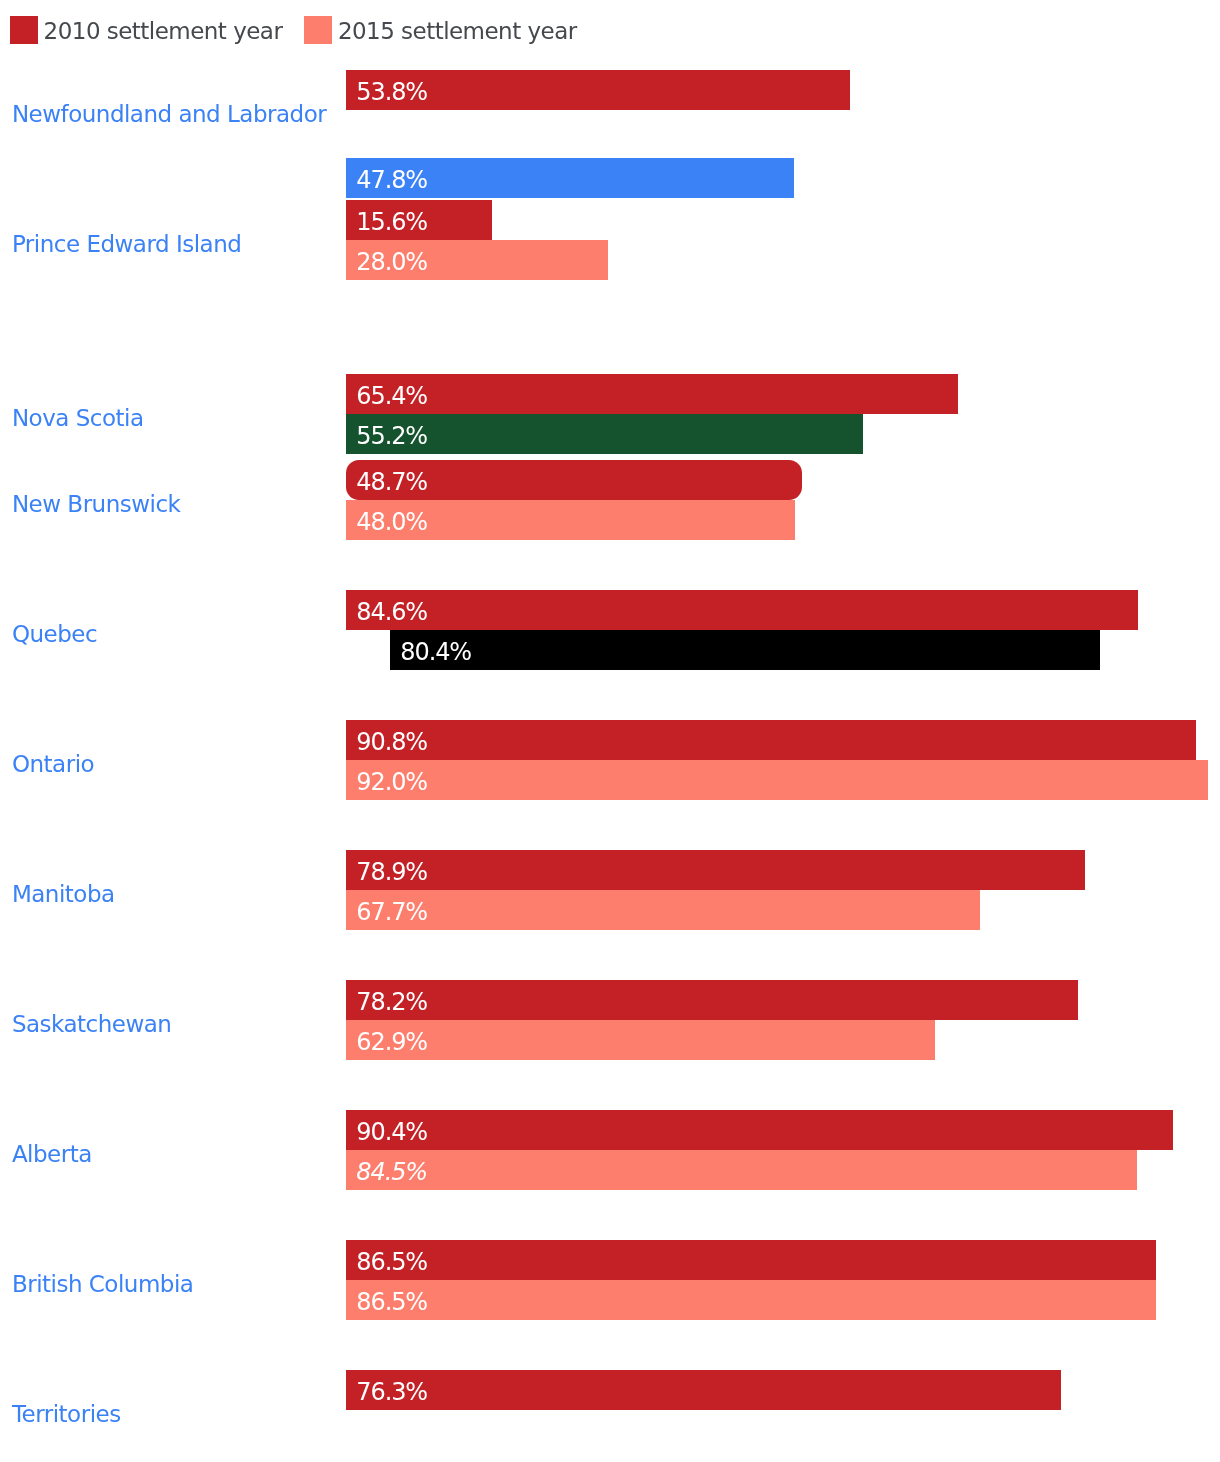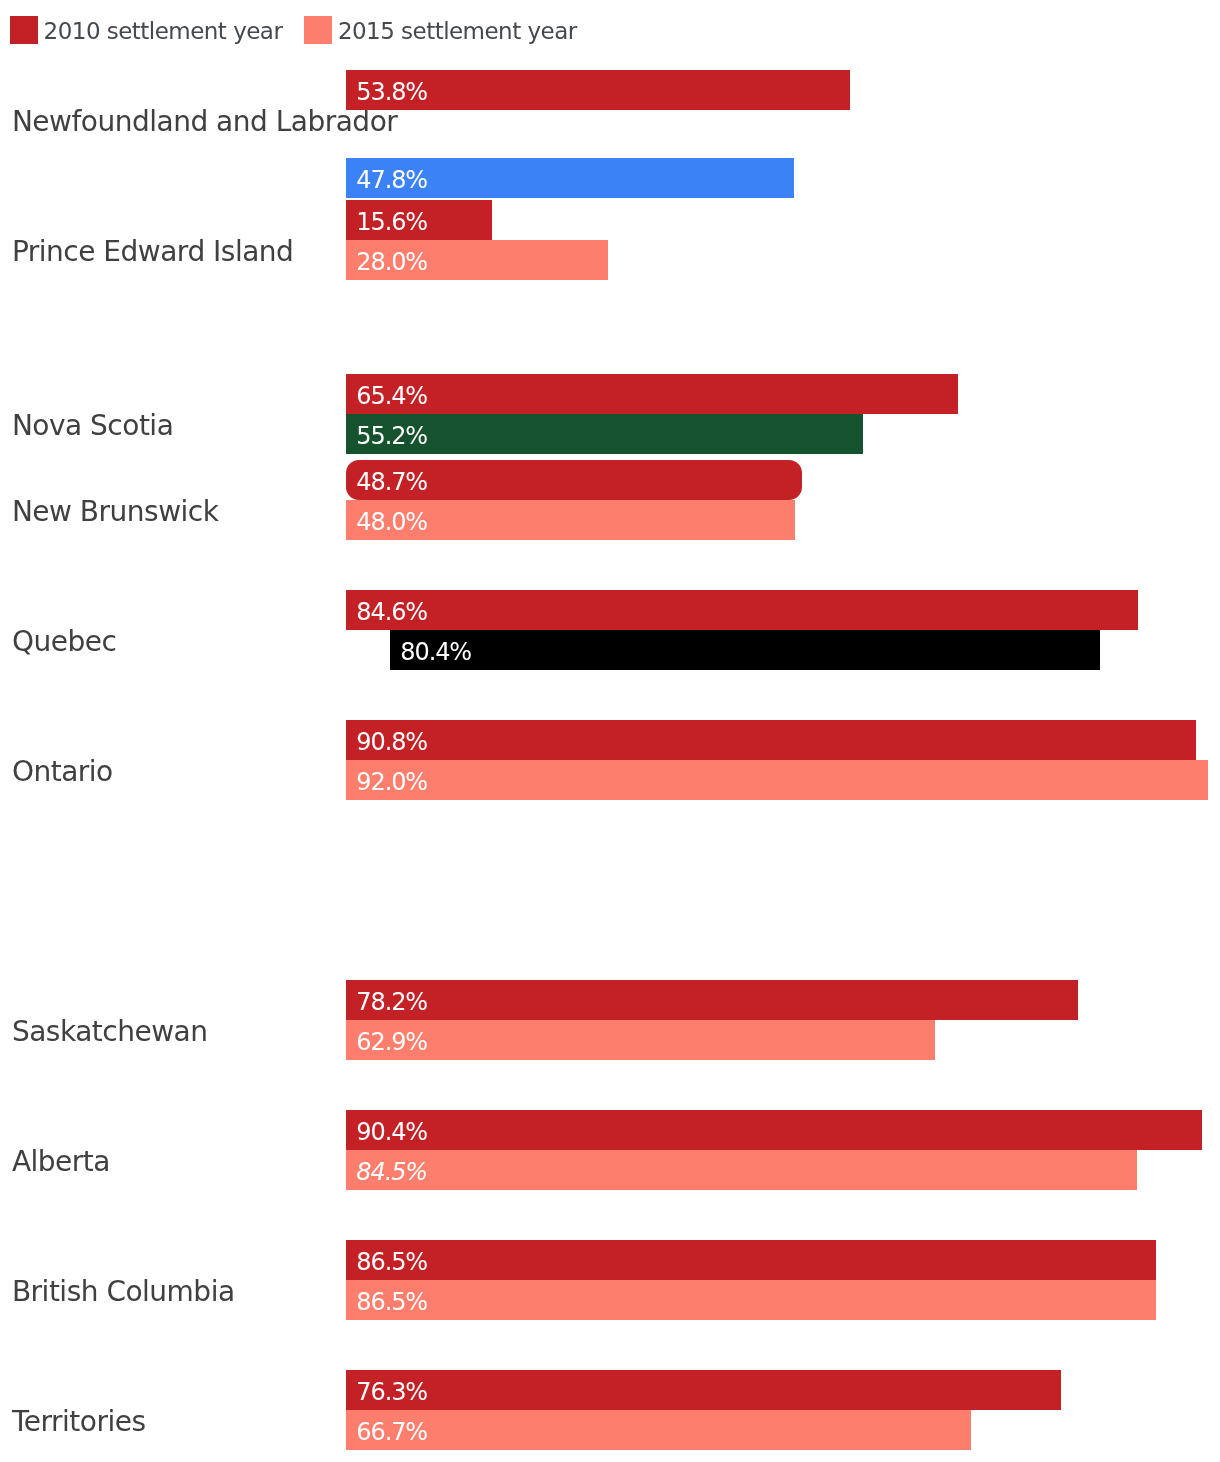--- a/index.html
+++ b/index.html
@@ -17,23 +17,23 @@
   .legend-item{position:absolute;top:16px;height:28px;}
   .legend-item .sw{position:absolute;left:0;top:0;width:28px;height:28px;}
   .legend-label{position:absolute;left:33.6px;top:0;
                 font-size:23px;line-height:30px;letter-spacing:-0.53px;
                 color:#45494d;white-space:nowrap;}
   #legend-item-2010{left:10px;}
   #legend-item-2015{left:304.3px;}
 
   
   .row{position:absolute;left:0;width:1220px;height:79.8px;}
-  .cat-label{position:absolute;left:11.9px;top:8px;height:78px;line-height:88px;
-             font-size:28px;letter-spacing:-0.5px;
-             color:#404040;white-space:nowrap;}
+  .cat-label{position:absolute;left:11.9px;top:0;height:78px;line-height:88px;
+             font-size:23px;letter-spacing:-0.5px;
+             color:#3b82f6;white-space:nowrap;}
 
   
   .bar{position:absolute;left:346px;height:39.9px;width:0;}
   .bar-a{top:0;background:#c42127;}
   .bar-b{top:39.9px;background:#fd7e6c;}
   .bar-value{position:absolute;left:10.3px;top:0;height:39.9px;line-height:45px;
              font-size:24px;letter-spacing:-1.1px;
              color:#ffffff;white-space:nowrap;}
 </style>
 </head>
@@ -99,50 +99,56 @@
   </div>
   <div class="row" style="top: 719.9px;">
     <div class="cat-label">Ontario</div>
     <div class="bar bar-a" style="width: 850.297px; background: rgb(196, 33, 39);">
       <span class="bar-value">90.8%</span>
     </div>
     <div class="bar bar-b" style="width: 861.534px; background: rgb(253, 126, 108);">
       <span class="bar-value">92.0%</span>
     </div>
   </div>
+  <div class="row" style="top: 849.9px;">
+    <div class="cat-label">Manitoba</div>
+    <div class="bar bar-a" style="width: 738.859px; background: rgb(196, 33, 39);">
+      <span class="bar-value">78.9%</span>
+    </div>
+    <div class="bar bar-b" style="width: 633.977px; background: rgb(253, 126, 108);">
+      <span class="bar-value">67.7%</span>
+    </div>
+  </div>
   <div class="row" style="top: 979.9px;">
     <div class="cat-label">Saskatchewan</div>
     <div class="bar bar-a" style="width: 732.304px; background: rgb(196, 33, 39);">
       <span class="bar-value">78.2%</span>
     </div>
     <div class="bar bar-b" style="width: 589.027px; background: rgb(253, 126, 108);">
       <span class="bar-value">62.9%</span>
     </div>
   </div>
   <div class="row" style="top: 1109.9px;">
     <div class="cat-label">Alberta</div>
-    <div class="bar bar-a" style="width: 827px; background: rgb(196, 33, 39); padding-left: 29px;">
+    <div class="bar bar-a" style="width: 827px; background: rgb(196, 33, 39);">
       <span class="bar-value">90.4%</span>
     </div>
     <div class="bar bar-b" style="width: 791.3px; background: rgb(253, 126, 108); font-style: italic;">
       <span class="bar-value">84.5%</span>
     </div>
   </div>
   <div class="row" style="top: 1239.9px;">
     <div class="cat-label">British Columbia</div>
     <div class="bar bar-a" style="width: 810.029px; background: rgb(196, 33, 39);">
       <span class="bar-value">86.5%</span>
     </div>
     <div class="bar bar-b" style="width: 810.029px; background: rgb(253, 126, 108);">
       <span class="bar-value">86.5%</span>
     </div>
   </div>
   <div class="row" style="top: 1369.9px;">
     <div class="cat-label">Territories</div>
     <div class="bar bar-a" style="width: 714.511px; background: rgb(196, 33, 39);">
       <span class="bar-value">76.3%</span>
     </div>
-    <div class="bar bar-b" style="width: 624.612px; background: rgb(253, 126, 108);">
-      <span class="bar-value">66.7%</span>
-    </div>
   </div>
 
 </div>
 
 </body></html>

